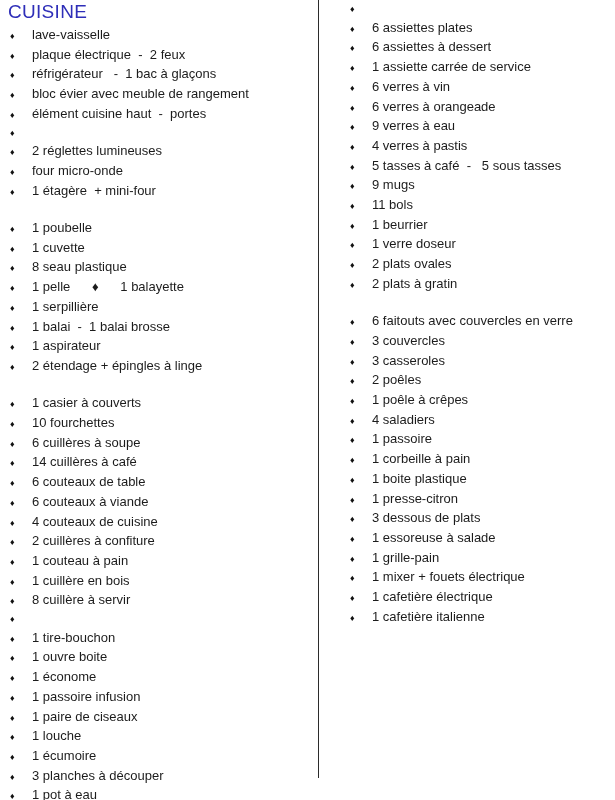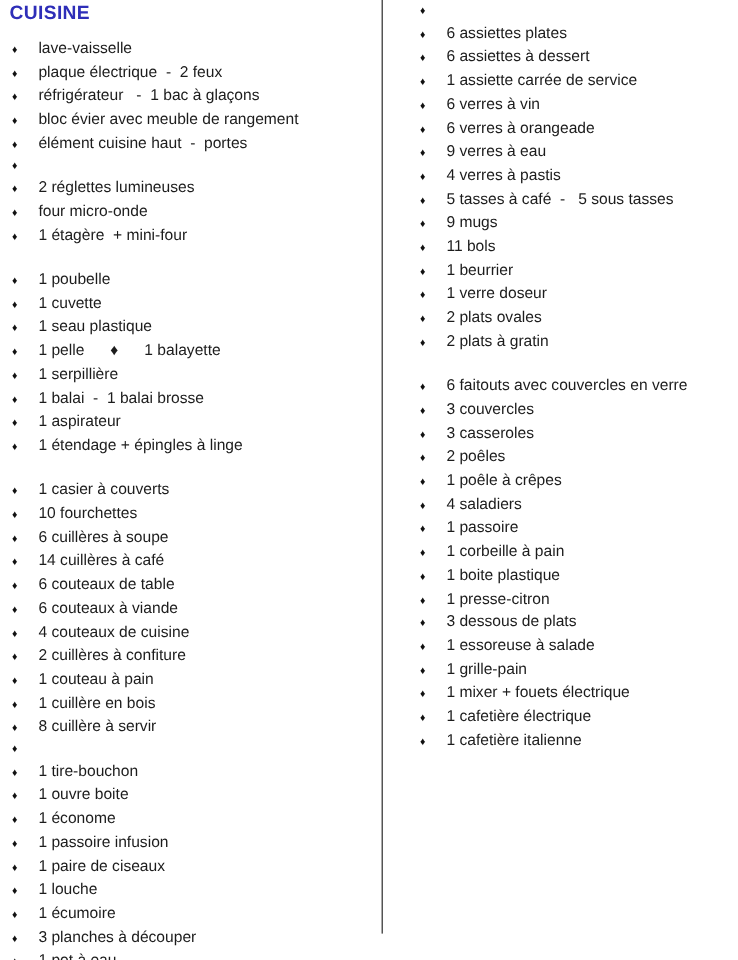--- a/index.html
+++ b/index.html
@@ -18,25 +18,25 @@
     left: 318px;
     top: 0;
     width: 1px;
     height: 778px;
     background: #2b2b2b;
   }
   .col { position: absolute; }
   .col-left  { left: 8px;  top: 3px; width: 302px; }
   .col-right { left: 348px; top: 1px; width: 260px; }
   .doc-title {
-    font-weight: bold;
-    font-size: 16px;
+    font-weight: normal;
+    font-size: 19px;
     line-height: 18px;
     letter-spacing: 0.3px;
-    margin-bottom: 10px;
+    margin-bottom: 5px;
   }
   ul.group {
     list-style: none;
     margin: 0;
     padding: 0;
   }
   ul.group.gap { margin-top: 17.7px; }
   ul.group li {
     display: flex;
     align-items: baseline;
@@ -102,41 +102,41 @@
         <li>
           <span class="bullet">♦</span>
           <span class="label">1 poubelle</span>
         </li>
         <li>
           <span class="bullet">♦</span>
           <span class="label">1 cuvette</span>
         </li>
         <li>
           <span class="bullet">♦</span>
-          <span class="label">1 seau plastique</span>
+          <span class="label">8 seau plastique</span>
         </li>
         <li>
           <span class="bullet">♦</span>
           <span class="label">1 pelle      ♦      1 balayette</span>
         </li>
         <li>
           <span class="bullet">♦</span>
           <span class="label">1 serpillière</span>
         </li>
         <li>
           <span class="bullet">♦</span>
           <span class="label">1 balai  -  1 balai brosse</span>
         </li>
         <li>
           <span class="bullet">♦</span>
           <span class="label">1 aspirateur</span>
         </li>
         <li>
           <span class="bullet">♦</span>
-          <span class="label">1 étendage + épingles à linge</span>
+          <span class="label">2 étendage + épingles à linge</span>
         </li>
       </ul>
     <ul class="group gap">
         <li>
           <span class="bullet">♦</span>
           <span class="label">1 casier à couverts</span>
         </li>
         <li>
           <span class="bullet">♦</span>
           <span class="label">10 fourchettes</span>

